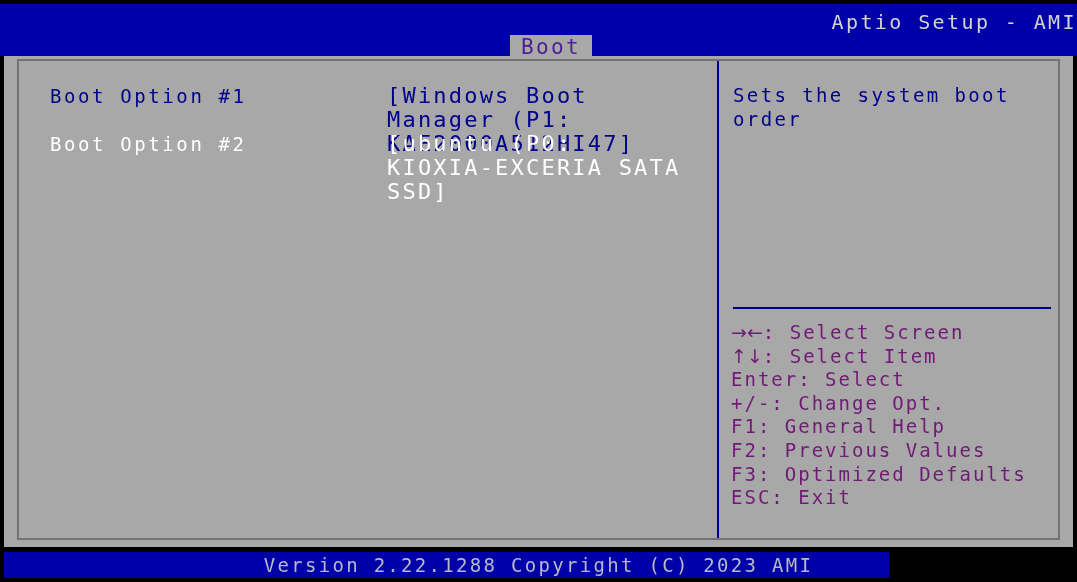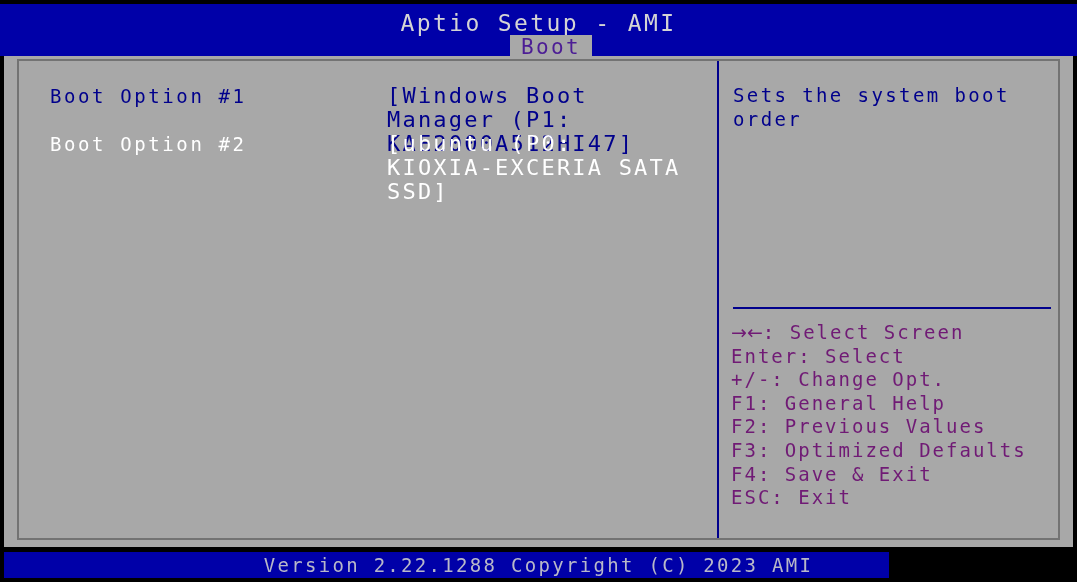--- a/index.html
+++ b/index.html
@@ -29,23 +29,23 @@
     top: 4px;
     width: 1077px;
     height: 52px;
     background: #0000a8;
   }
   .title-text {
     position: absolute;
     left: 0;
     top: 6px;
     width: 1077px;
-    text-align: center;
+    text-align: right;
     color: #d4d4d4;
-    font-size: 23px;
+    font-size: 20px;
     letter-spacing: 2.4px;
     white-space: pre;
   }
   .tabstrip {
     position: absolute;
     left: 0;
     top: 31px;
     width: 1077px;
     height: 25px;
   }
@@ -221,26 +221,26 @@
 
       </div>
 
       <div class="pane-right">
         <div class="help-text">Sets the system boot order</div>
 
         <div class="help-divider"></div>
 
         <div class="legend">
           <div class="legend-line"><span class="legend-key">→←</span><span>: Select Screen</span></div>
+          <div class="legend-line"><span class="legend-key">↑↓</span><span>: Select Item</span></div>
           <div class="legend-line"><span>Enter</span><span>: Select</span></div>
           <div class="legend-line"><span>+/-</span><span>: Change Opt.</span></div>
           <div class="legend-line"><span>F1</span><span>: General Help</span></div>
           <div class="legend-line"><span>F2</span><span>: Previous Values</span></div>
           <div class="legend-line"><span>F3</span><span>: Optimized Defaults</span></div>
-          <div class="legend-line"><span>F4</span><span>: Save &amp; Exit</span></div>
           <div class="legend-line"><span>ESC</span><span>: Exit</span></div>
         </div>
       </div>
 
     </div>
   </div>
 
   <div class="footer">
     <div class="footer-text">Version 2.22.1288 Copyright (C) 2023 AMI</div>
   </div>

